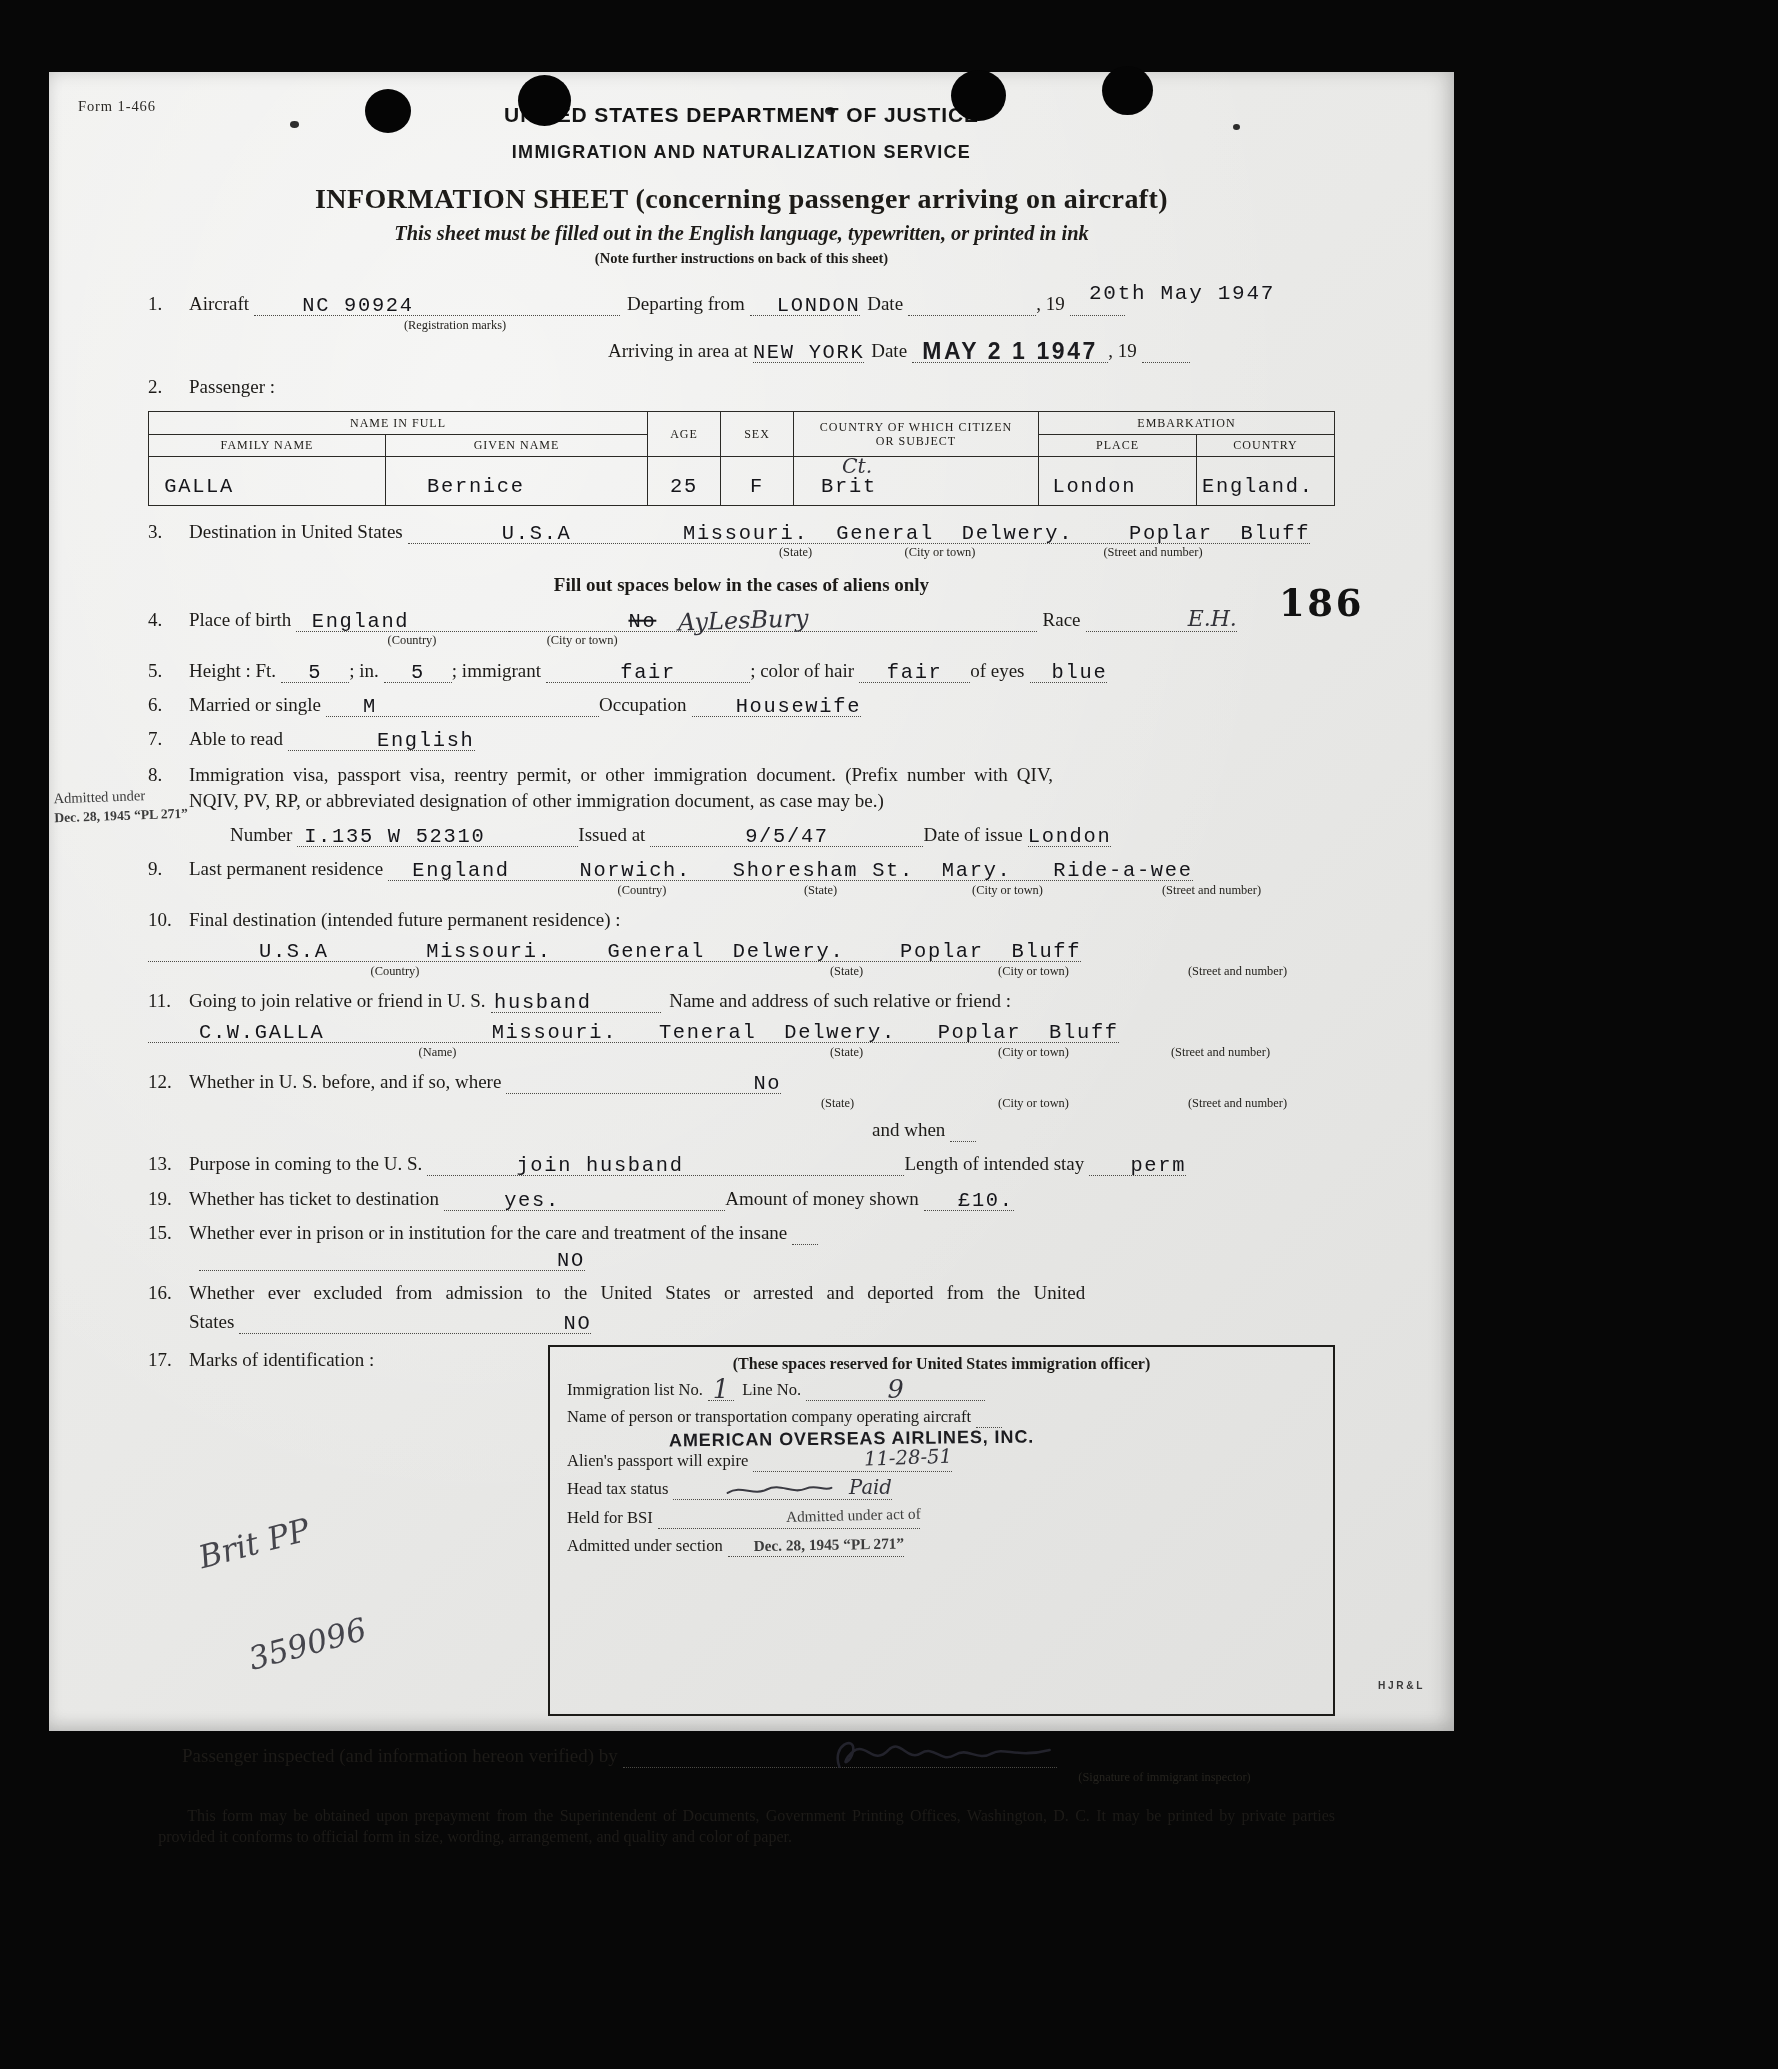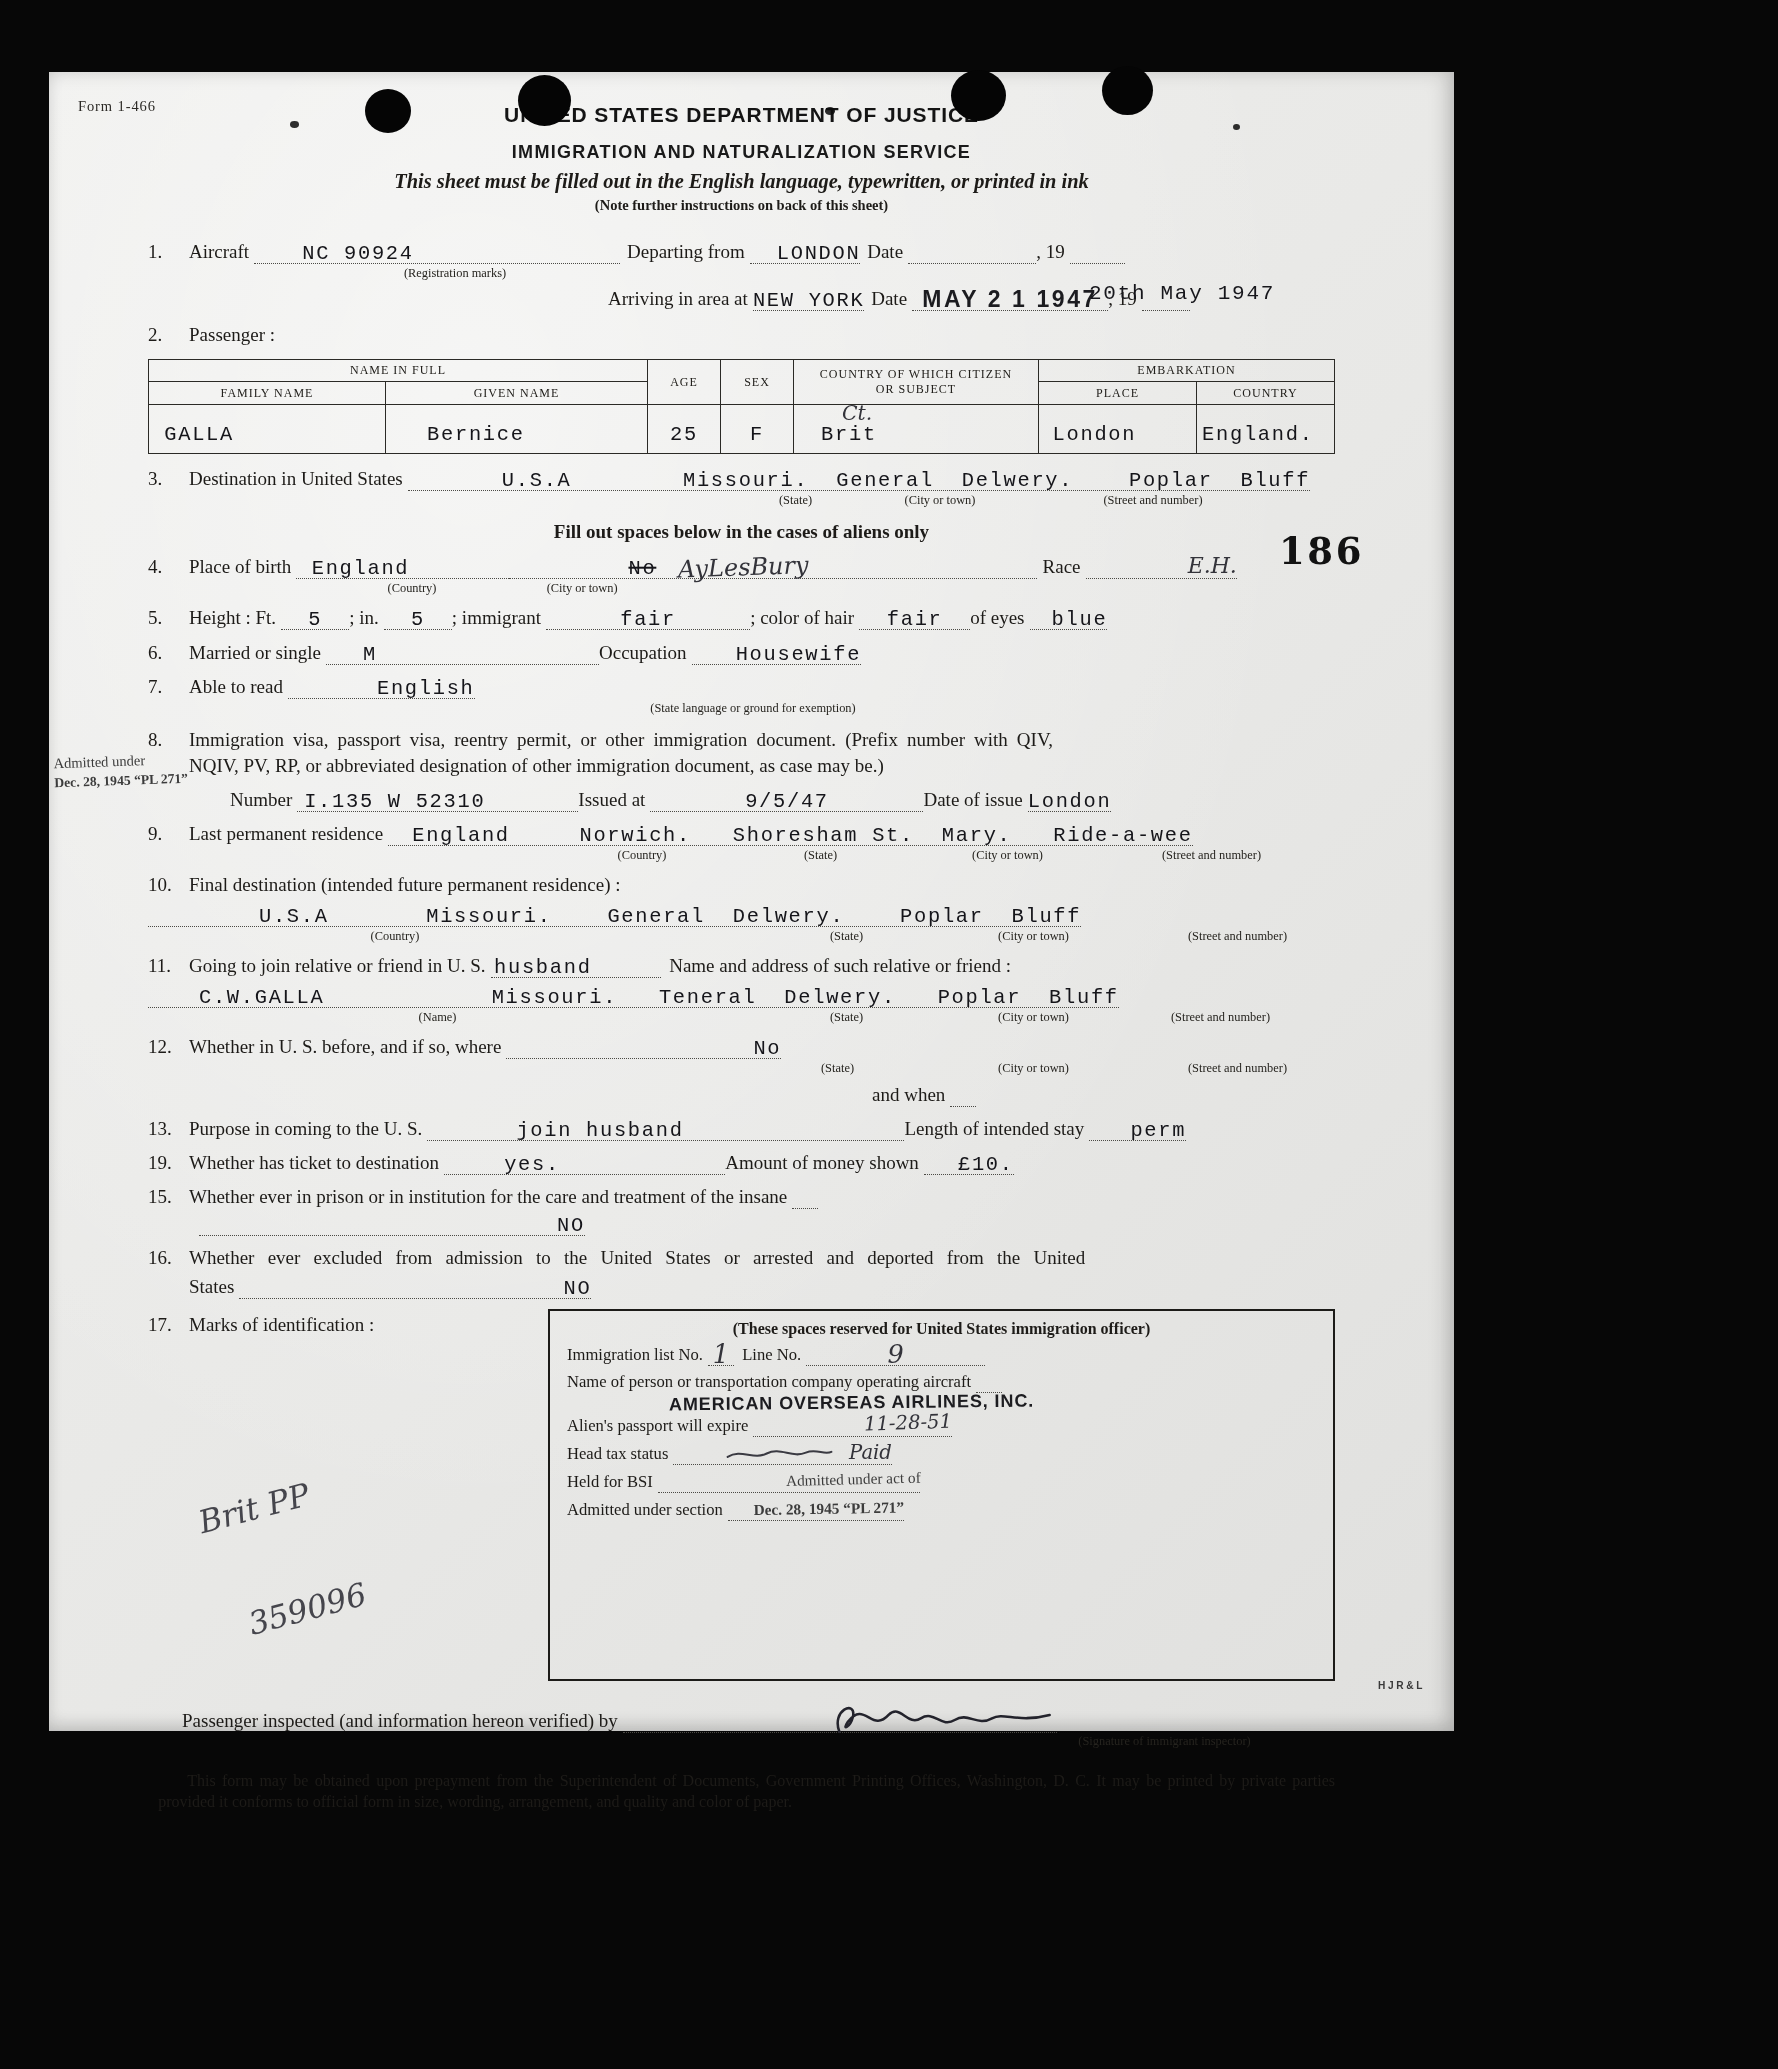--- a/index.html
+++ b/index.html
@@ -70,20 +70,21 @@
 <div class="speck" style="left:290px; top:121px; width:8.5px; height:6.8px;"></div>
 <div class="speck" style="left:825px; top:107px; width:10.2px; height:7.7px;"></div>
 <div class="speck" style="left:1233px; top:124px; width:6.8px; height:6px;"></div>
 
 <div class="paper">
 
   <div class="formno">Form 1-466</div>
 
   <div class="hdr-dept">UNITED STATES DEPARTMENT OF JUSTICE</div>
   <div class="hdr-svc">IMMIGRATION AND NATURALIZATION SERVICE</div>
+  <div class="hdr-title">INFORMATION SHEET (concerning passenger arriving on aircraft)</div>
   <div class="hdr-sub">This sheet must be filled out in the English language, typewritten, or printed in ink</div>
   <div class="hdr-note">(Note further instructions on back of this sheet)</div>
   <div class="typed-date">20th May 1947</div>
 
   <div class="row" style="margin-top:25.6px">
     <span class="num">1.</span>
     <span class="lbl">Aircraft</span>
     <span class="fill" style="width:366px">
         <span class="typed" style="padding-left:48px">NC 90924</span>
       </span>
@@ -240,24 +241,20 @@
       </span>
   </div>
 
   <div class="row">
     <span class="num">7.</span>
     <span class="lbl">Able to read</span>
     <span class="fill grow">
         <span class="typed" style="padding-left:89px">English</span>
       </span>
   </div>
-  <div class="caprow">
-    <span class="sp" style="width:443px"></span>
-    <span class="capbox" style="width:324px">(State language or ground for exemption)</span>
-  </div>
 
   <div style="position:relative; margin-top:12px">
     <div style="position:absolute; left:-94px; top:24px; transform:rotate(-2deg); line-height:19px" class="stamp-gray">
       <div style="font-size:14.5px">Admitted under</div>
       <div style="font-size:13.6px; font-weight:bold">Dec. 28, 1945 “PL 271”</div>
     </div>
     <div class="row" style="margin-top:0">
       <span class="num">8.</span>
       <span style="word-spacing:4.3px">Immigration visa, passport visa, reentry permit, or other immigration document.   (Prefix number with QIV,</span>
     </div>

